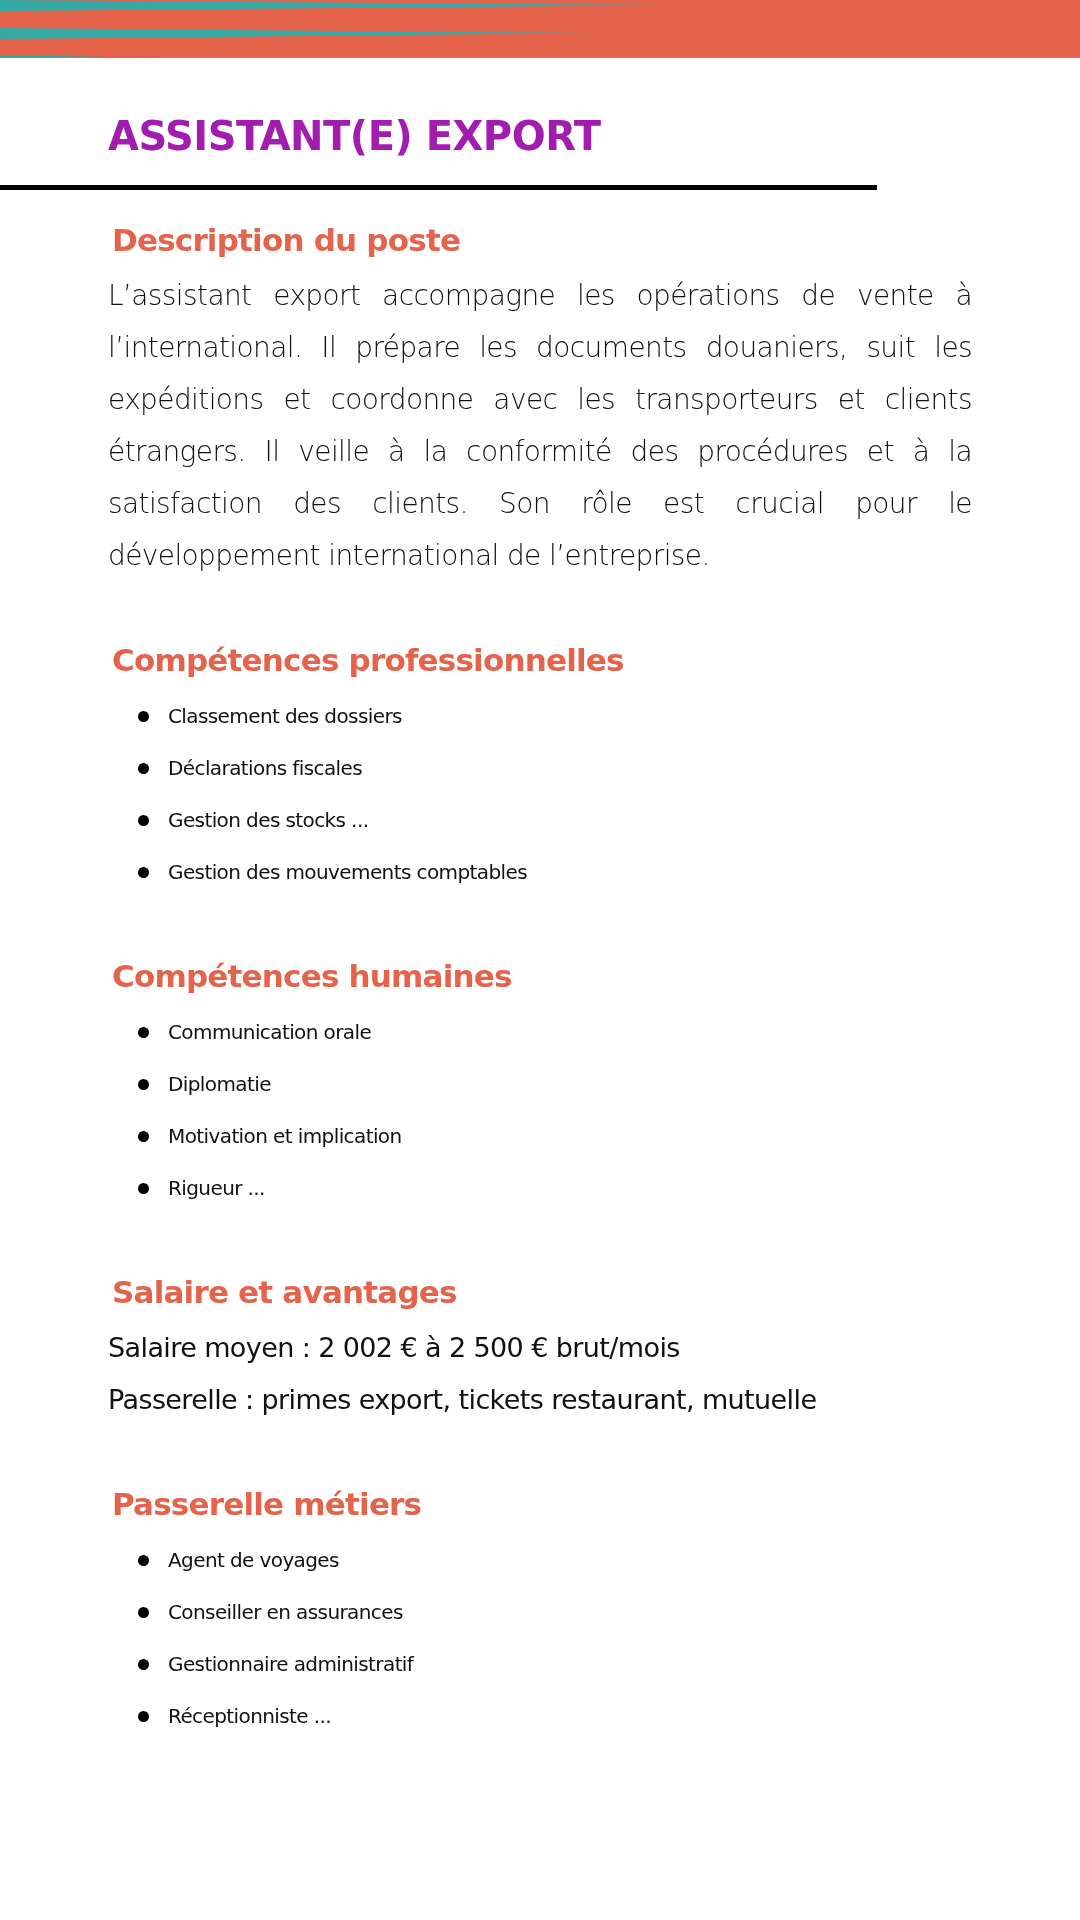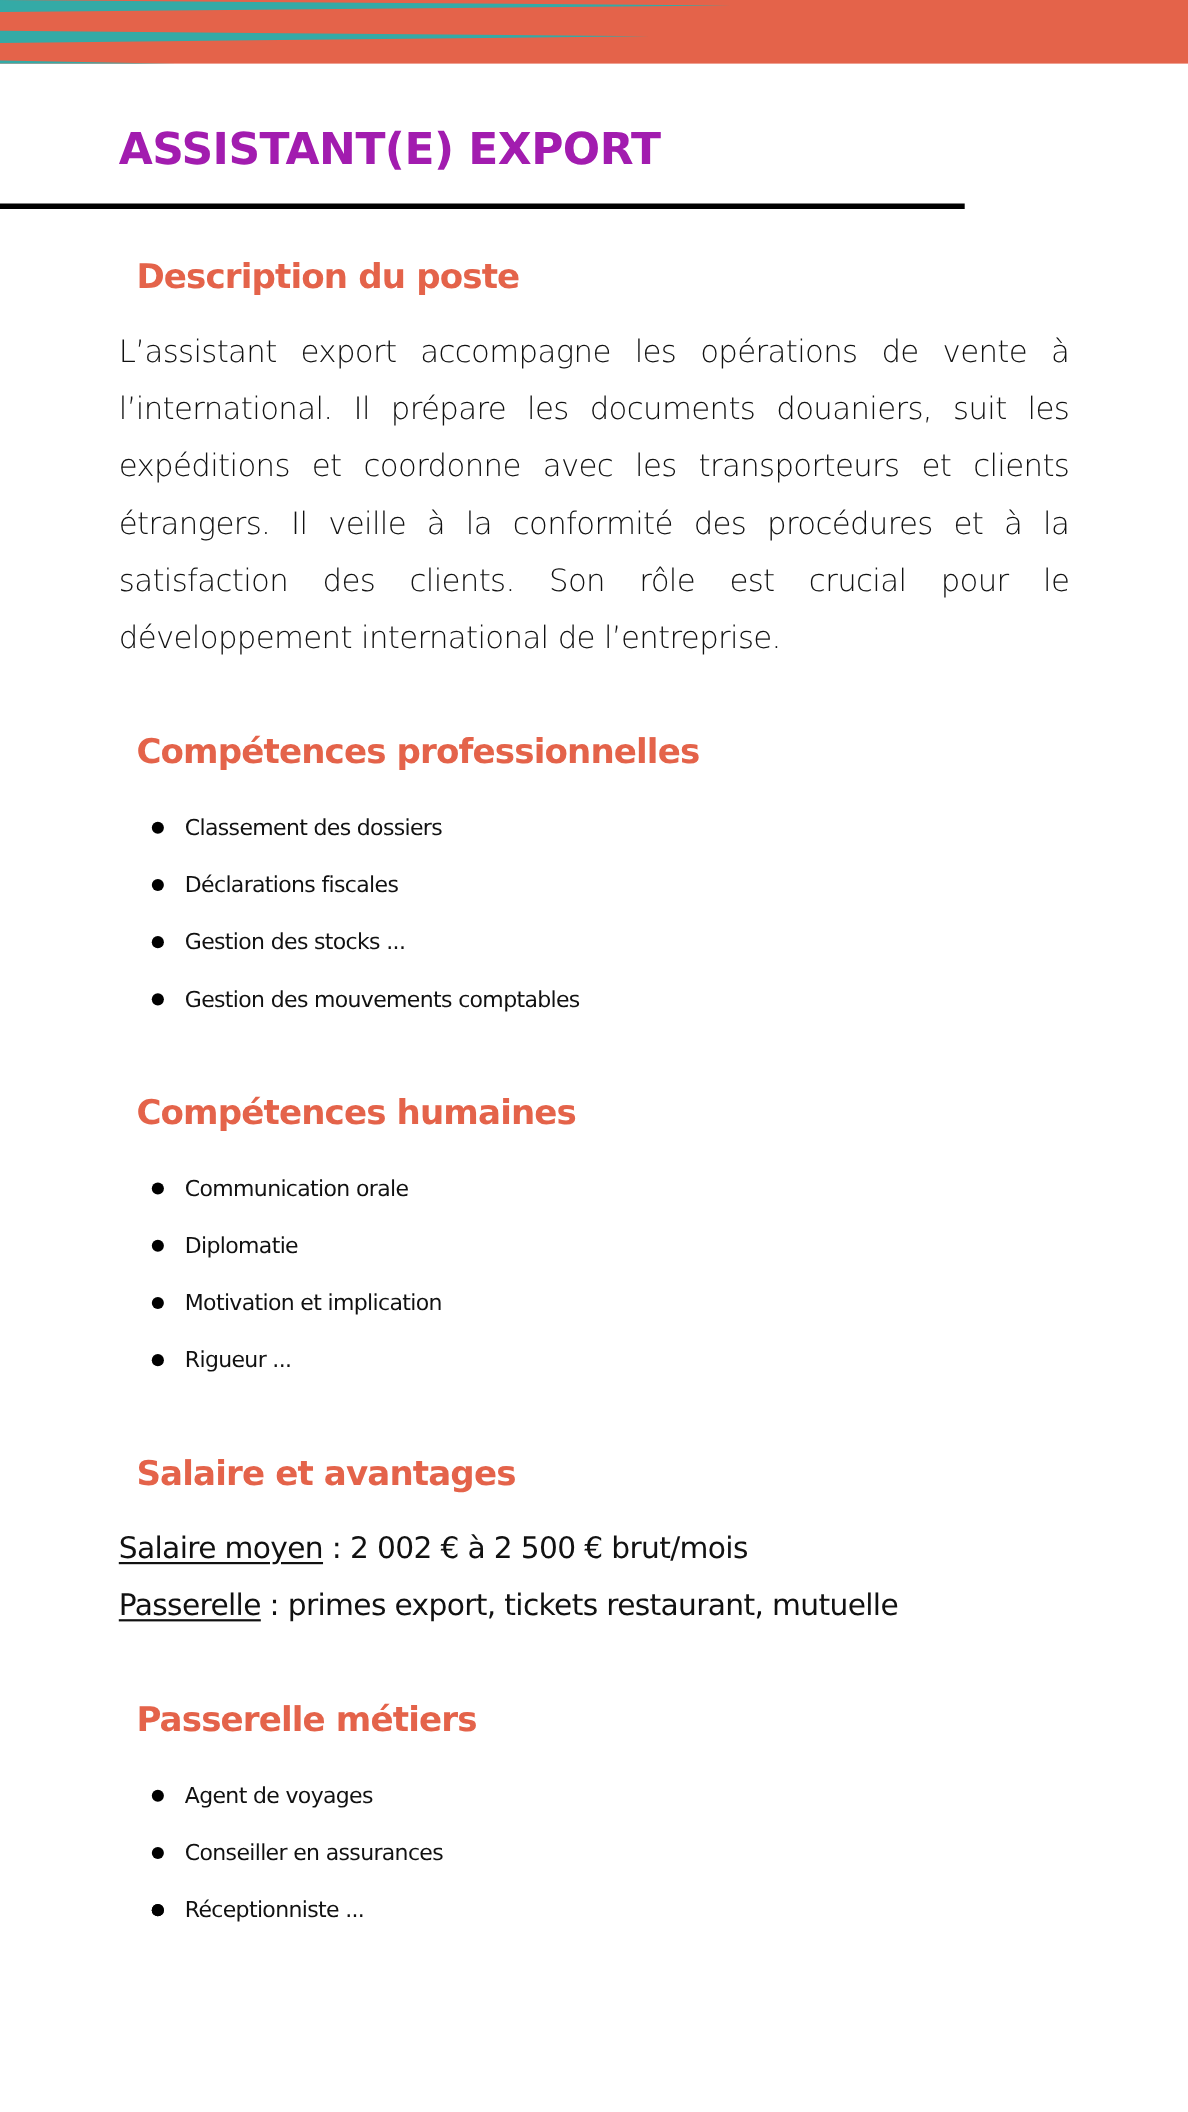--- a/index.html
+++ b/index.html
@@ -45,21 +45,21 @@
     }
 
     .content {
       position: absolute;
       left: 108px;
       top: 210px;
       width: 864px;
     }
     .section { margin: 0 0 52px 0; }
     .section-heading {
-      margin: 16px;
+      margin: 4px;
       font-family: "DejaVu Sans", sans-serif;
       font-weight: bold;
       font-size: 31px;
       letter-spacing: -0.8px;
       line-height: 52px;
       color: #e4634a;
     }
     .body-text {
       margin: 0;
       font-family: "DejaVu Sans", sans-serif;
@@ -92,21 +92,20 @@
       background: #000000;
     }
     .info-line {
       font-family: "DejaVu Sans", sans-serif;
       font-size: 27px;
       letter-spacing: -0.6px;
       line-height: 52px;
       margin: 0;
     }
     .info-label {
-      text-decoration: underline;
       text-underline-offset: 4px;
       text-align: center;
     }
   </style>
 </head>
 <body>
 
 <div class="header-band">
   <svg width="1080" height="58" viewBox="0 0 1080 58">
     <rect x="0" y="0" width="1080" height="58" fill="#e4634a"></rect>
@@ -150,18 +149,18 @@
     <h2 class="section-heading">Salaire et avantages</h2>
     <p class="info-line"><span class="info-label">Salaire moyen</span><span> : </span><span>2 002 € à 2 500 € brut/mois</span></p>
     <p class="info-line"><span class="info-label">Passerelle</span><span> : </span><span>primes export, tickets restaurant, mutuelle</span></p>
   </section>
 
   <section class="section">
     <h2 class="section-heading">Passerelle métiers</h2>
     <ul class="bullet-list">
       <li class="bullet-item"><span class="bullet-dot"></span><span>Agent de voyages</span></li>
       <li class="bullet-item"><span class="bullet-dot"></span><span>Conseiller en assurances</span></li>
-      <li class="bullet-item"><span class="bullet-dot"></span></li>
+      <li class="bullet-item"><span class="bullet-dot"></span><span>Gestionnaire administratif</span></li>
       <li class="bullet-item"><span class="bullet-dot"></span><span>Réceptionniste ...</span></li>
     </ul>
   </section>
 
 </div>
 
 </body></html>

